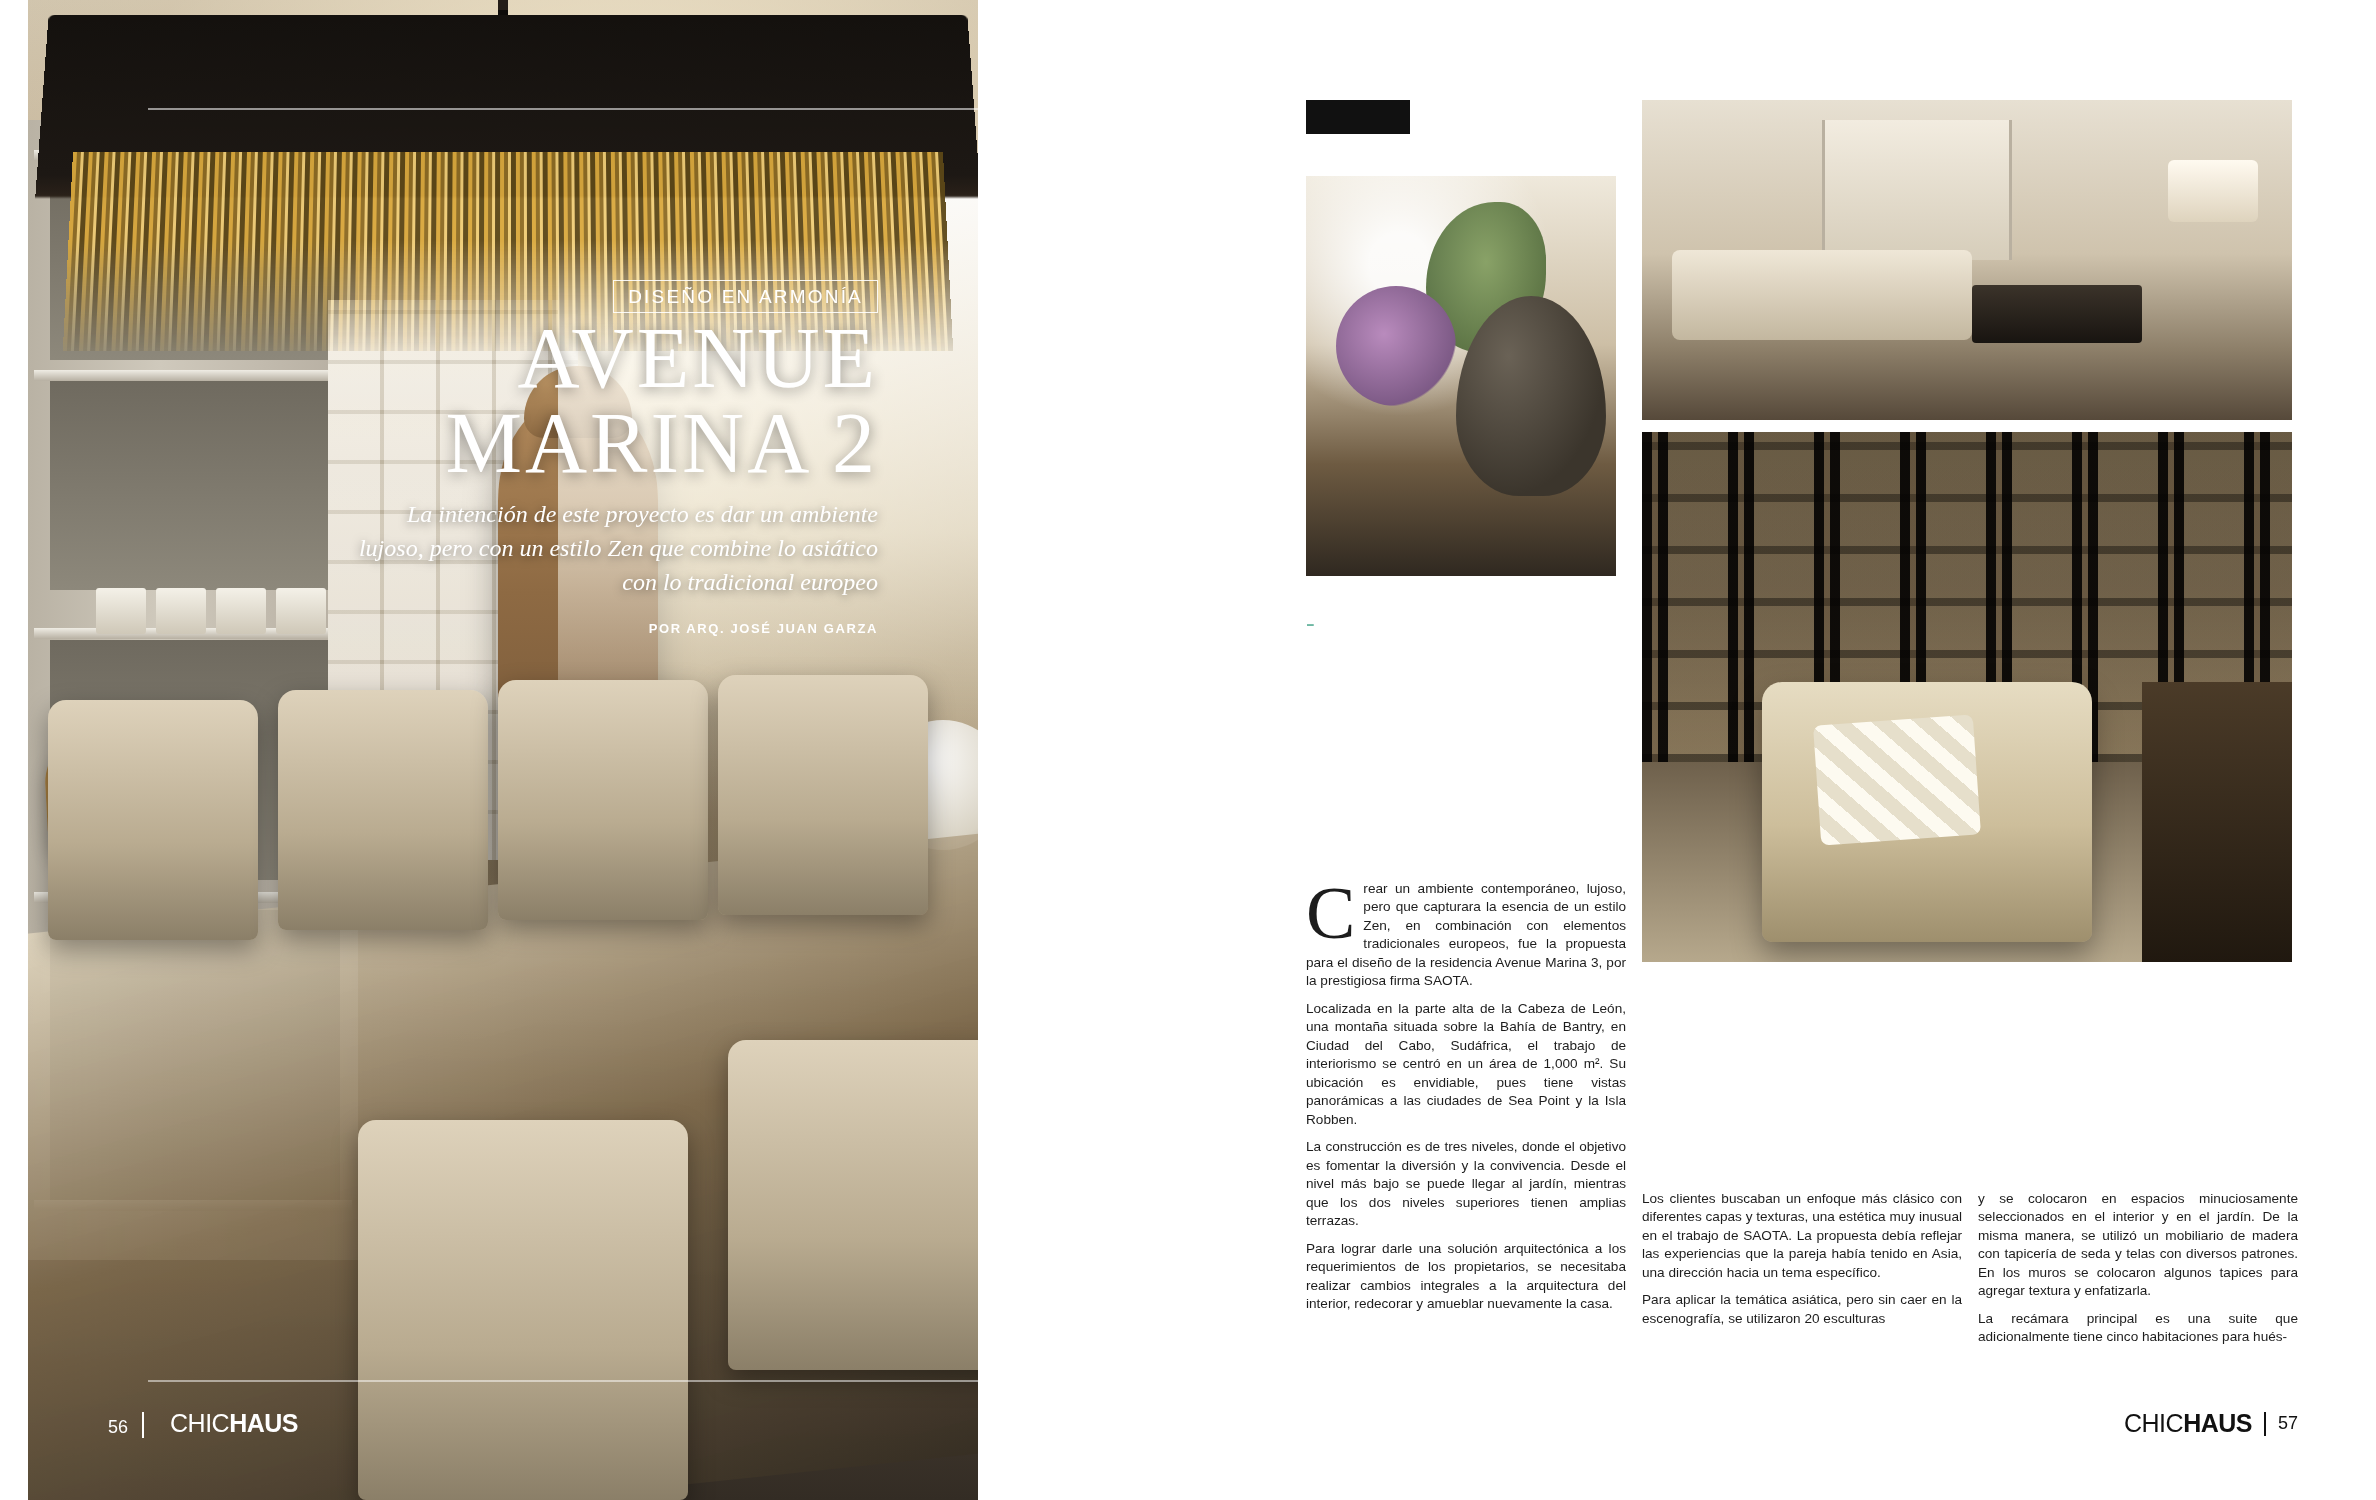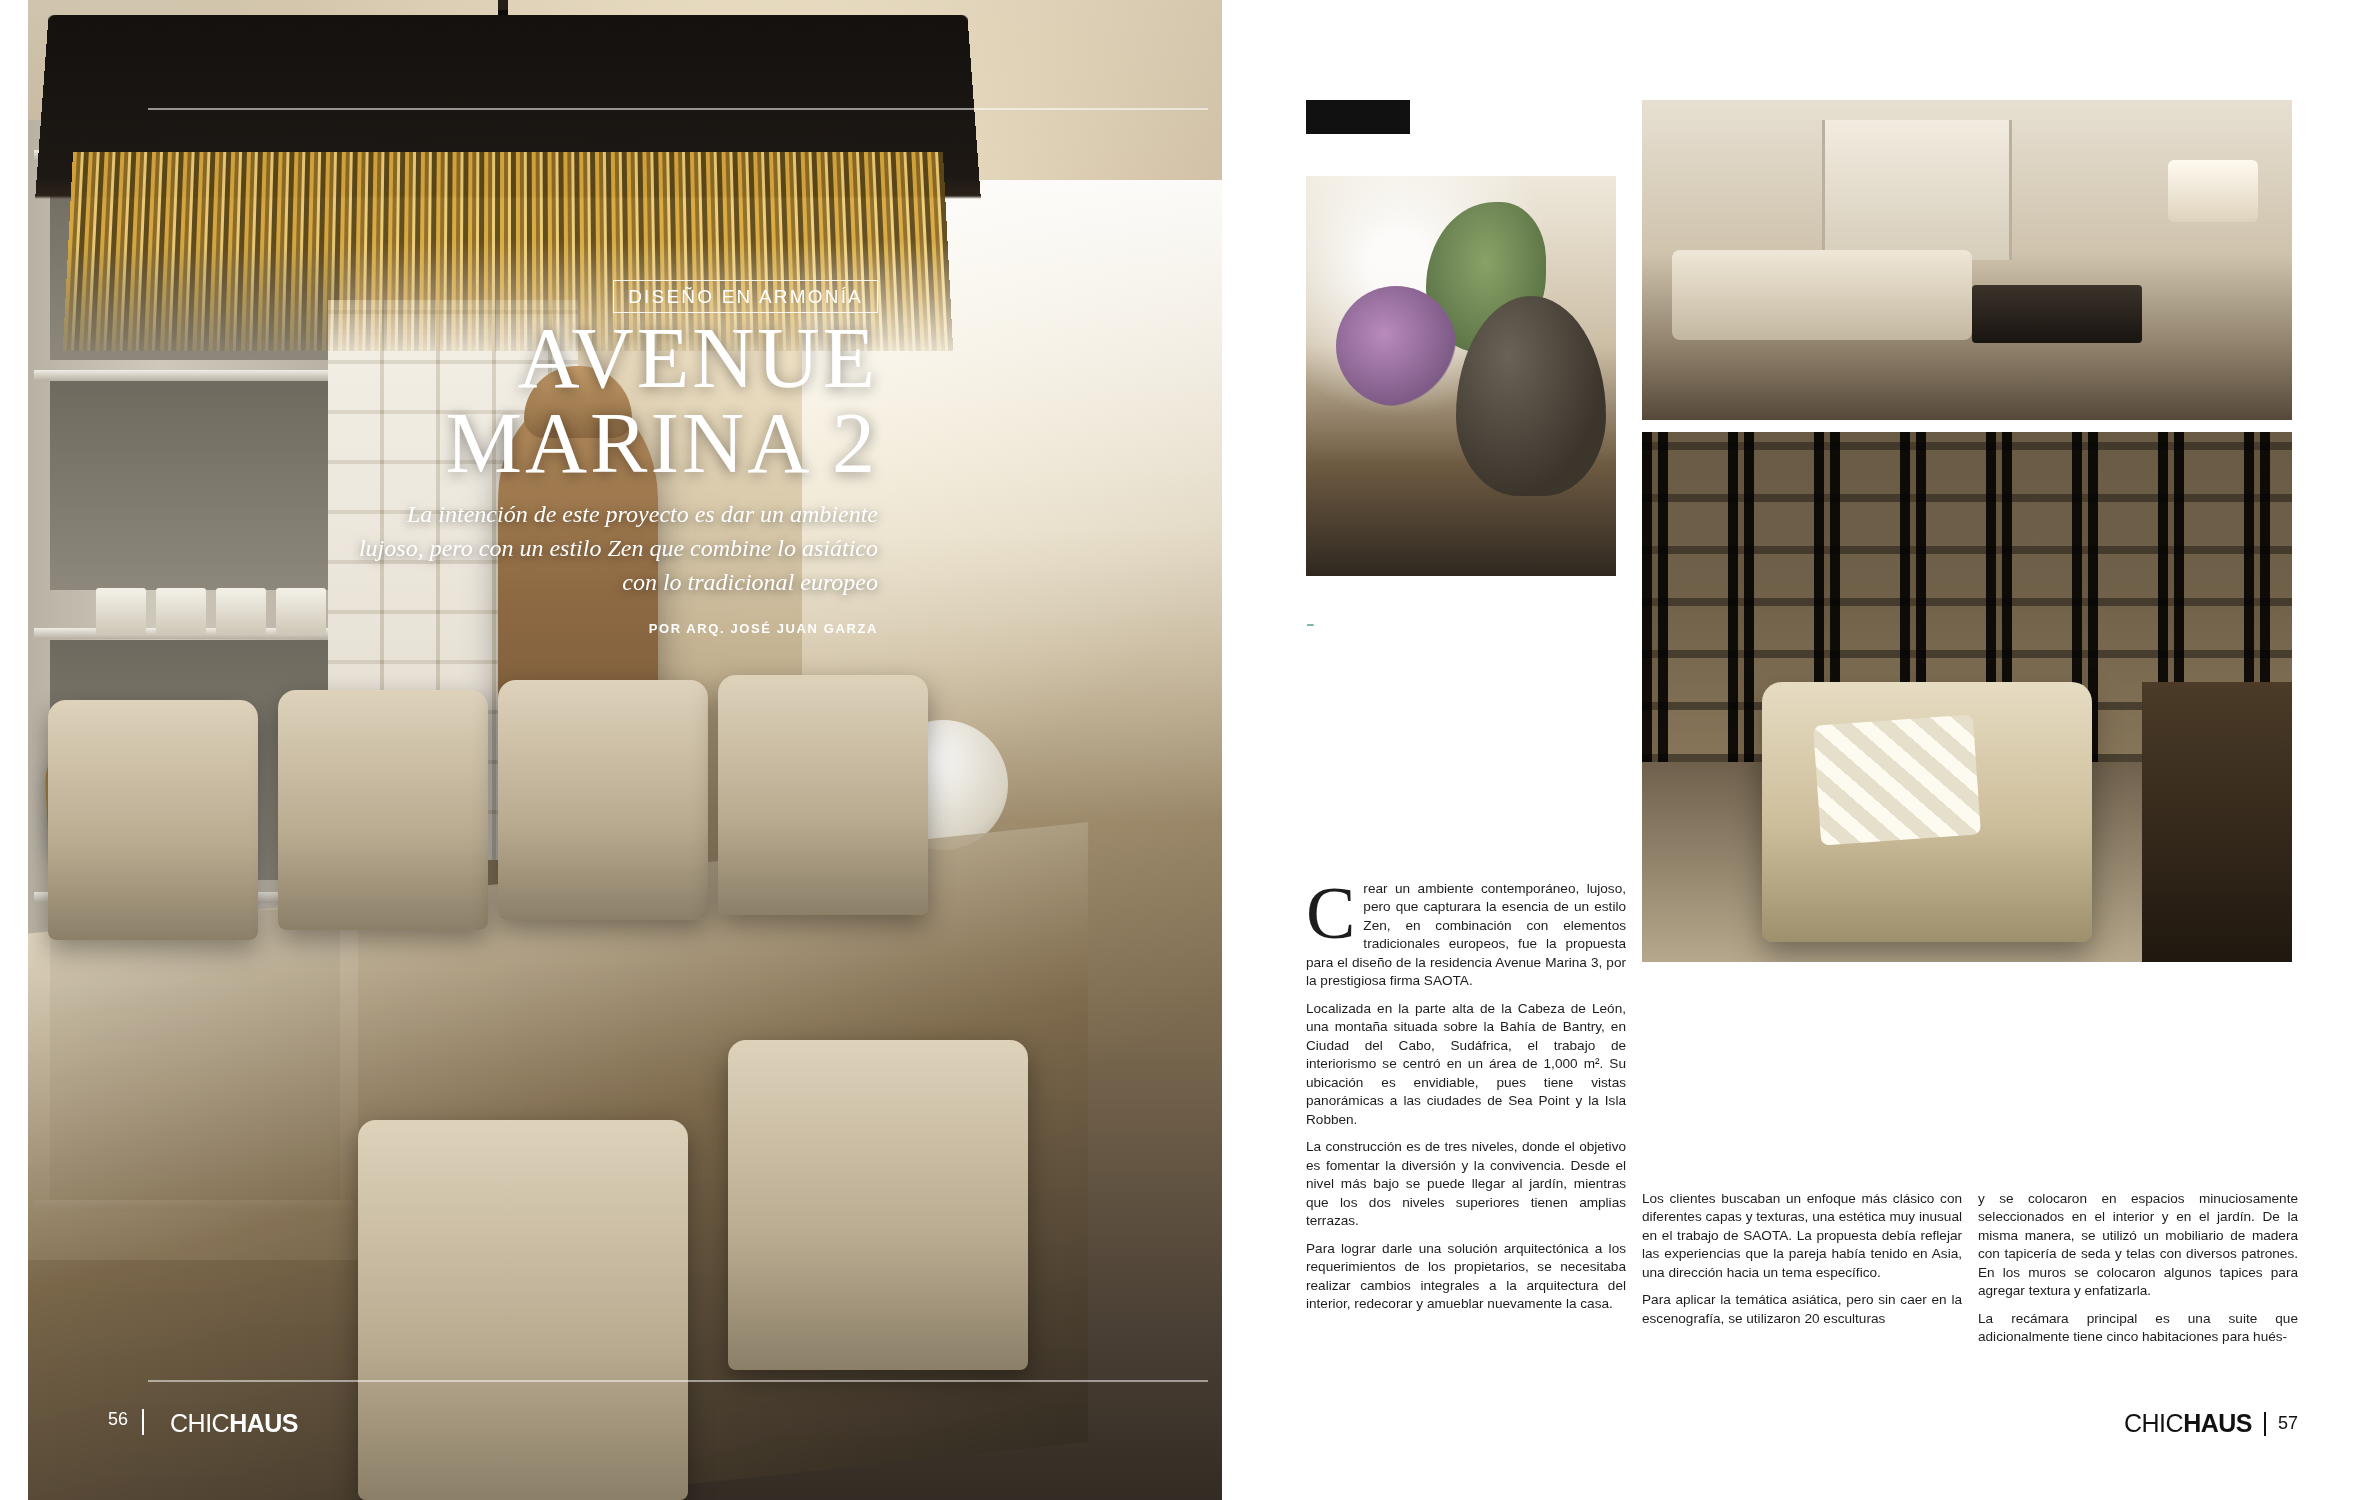--- a/index.html
+++ b/index.html
@@ -19,21 +19,21 @@
   
   .page-left {
     position: relative;
     width: 1222px; height: 1500px;
     background: #ffffff;
     overflow: hidden;
   }
   .photo-hero {
     position: absolute;
     left: 28px; top: 0px;
-    width: 1194px; height: 1500px;
+    width: 950px; height: 1500px;
     background:
       
       radial-gradient(circle at 62% 18%, rgba(255,243,214,0.85) 0%, rgba(226,206,170,0.2) 38%, rgba(0,0,0,0) 60%),
       linear-gradient(180deg, #cfc4ae 0%, #bfae94 18%, #a3906f 44%, #7c6a50 68%, #4b4035 88%, #332c24 100%);
     overflow: hidden;
     padding-left: 16px;
   }
   
   .shelf-unit {
     position: absolute; left: 0; top: 120px; width: 330px; height: 1140px;
@@ -148,21 +148,21 @@
     margin-top: 22px; text-align: right; font-size: 13px; letter-spacing: 1.6px;
     font-weight: bold; text-transform: uppercase;
   }
   .rule-top-left {
     position:absolute; left: 120px; top: 108px; width: 1060px; height: 2px; background: rgba(255,255,255,0.55);
   }
   .rule-bot-left {
     position:absolute; left: 120px; bottom: 118px; width: 1060px; height: 2px; background: rgba(255,255,255,0.5);
   }
   .folio-left {
-    position:absolute; left: 80px; bottom: 62px; display:flex; align-items:flex-start; gap: 14px;
+    position:absolute; left: 80px; bottom: 62px; display:flex; align-items:flex-end; gap: 14px;
     color:#ffffff; font-size: 18px;
   }
   .folio-left .bar { width: 2px; height: 26px; background:#fff; }
   .logo { font-family:"Liberation Sans", sans-serif; font-size: 25px; letter-spacing: -0.5px; }
   .logo .thin { font-weight: 400; margin-left: 12px; }
   .logo .bold { font-weight: 800; }
 
   
   .page-right {
     position: relative;

